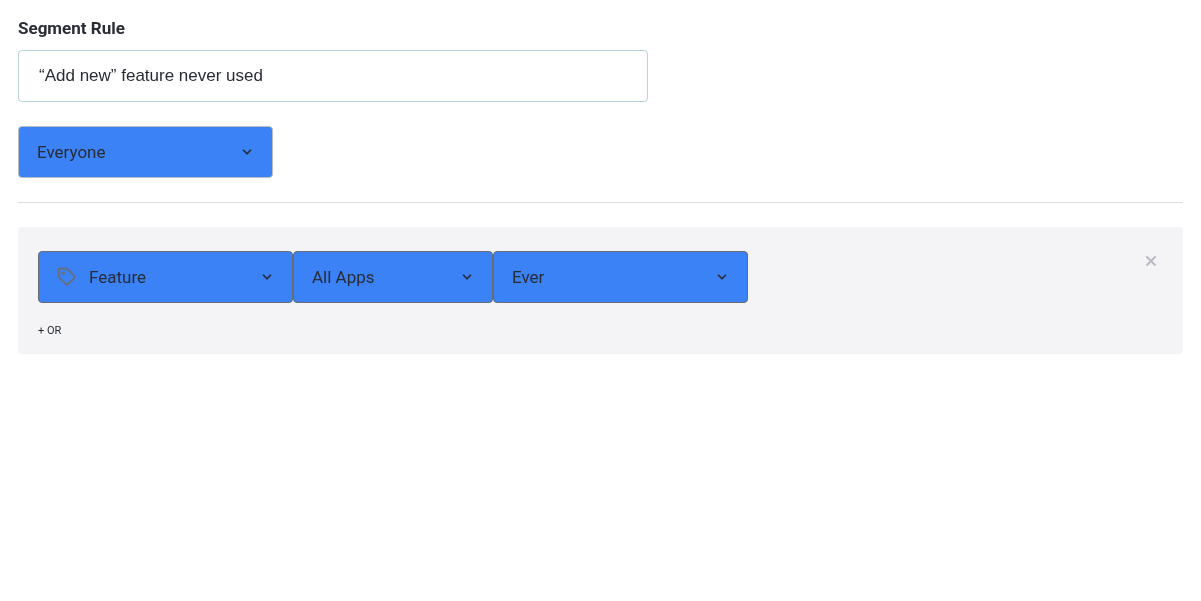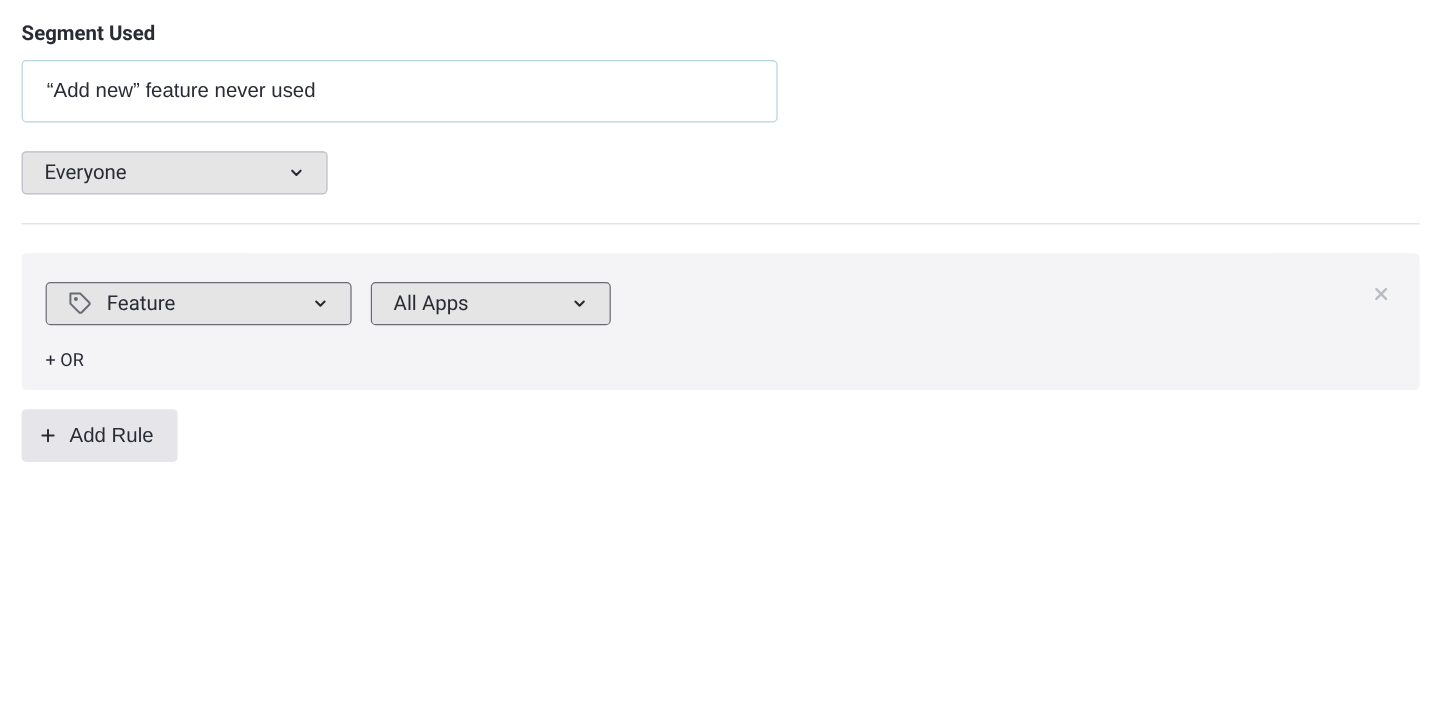--- a/index.html
+++ b/index.html
@@ -29,24 +29,24 @@
       height: 52px;
       border: 1px solid #b6d4db;
       border-radius: 4px;
       padding: 16px 20px;
       font-size: 17px;
       color: #2a2c35;
       background: #fff;
       outline: none;
     }
     .select-box {
-      height: 36px;
+      height: 52px;
       border: 1px solid #babcc5;
       border-radius: 4px;
-      background: #e5e5e5;
+      background: #3b82f6;
       display: inline-flex;
       align-items: center;
       justify-content: space-between;
       padding: 0 18px;
       font-size: 17px;
       color: #2a2c35;
       cursor: pointer;
       position: relative;
       text-align: center;
     }
@@ -74,35 +74,34 @@
     }
     .rules-card {
       background: #f4f4f6;
       border-radius: 4px;
       padding: 24px 20px 16px 20px;
       position: relative;
     }
     .rule-row {
       display: flex;
       flex-wrap: wrap;
-      gap: 16px;
       margin-bottom: 16px;
       align-items: center;
     }
     .close-x {
       position: absolute;
       top: 26px;
       right: 24px;
       color: #babcc5;
       cursor: pointer;
       font-size: 20px;
       line-height: 1;
     }
     .or-link {
-      font-size: 15px;
+      font-size: 11px;
       color: #2a2c35;
       cursor: pointer;
       margin-top: 4px;
       display: inline-block;
     }
     .add-rule-btn {
       margin-top: 16px;
       background: #e6e6ea;
       border: none;
       border-radius: 4px;
@@ -122,21 +121,21 @@
       display: inline-block;
     }
     svg {
       display: block;
     }
   </style>
 </head>
 <body>
 
 <div class="field-group">
-  <label class="field-label">Segment Used</label>
+  <label class="field-label">Segment Rule</label>
   <input type="text" class="text-input" value="“Add new” feature never used" style="">
 </div>
 
 <div class="field-group">
   <div class="select-box visibility">
     <span>Everyone</span>
     <span class="chevron">
       <svg width="14" height="14" viewBox="0 0 24 24" fill="none" stroke="#2a2c35" stroke-width="3" stroke-linecap="round" stroke-linejoin="round">
           <polyline points="6 9 12 15 18 9"></polyline>
         </svg>
@@ -181,28 +180,29 @@
         </span>
         <span class="chevron">
           <svg width="14" height="14" viewBox="0 0 24 24" fill="none" stroke="#2a2c35" stroke-width="3" stroke-linecap="round" stroke-linejoin="round">
               <polyline points="6 9 12 15 18 9"></polyline>
             </svg>
         </span>
       </div>
 
 
 
+      <div class="select-box rule-field">
+        <span class="select-label">
+          <span>Ever</span>
+        </span>
+        <span class="chevron">
+          <svg width="14" height="14" viewBox="0 0 24 24" fill="none" stroke="#2a2c35" stroke-width="3" stroke-linecap="round" stroke-linejoin="round">
+              <polyline points="6 9 12 15 18 9"></polyline>
+            </svg>
+        </span>
+      </div>
 
     </div>
 
     <span class="or-link">+ OR</span>
   </div>
 
-  <button class="add-rule-btn">
-    <span>
-      <svg width="16" height="16" viewBox="0 0 24 24" fill="none" stroke="#2a2c35" stroke-width="2.5" stroke-linecap="round">
-          <line x1="12" y1="5" x2="12" y2="19"></line>
-          <line x1="5" y1="12" x2="19" y2="12"></line>
-        </svg>
-    </span>
-    <span>Add Rule</span>
-  </button>
 </div>
 
 </body></html>

